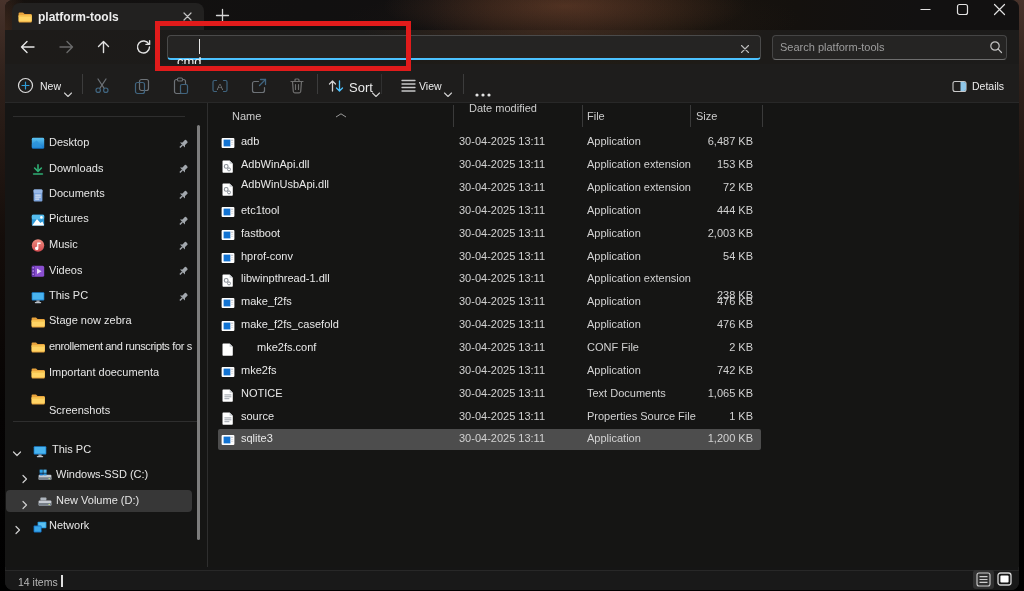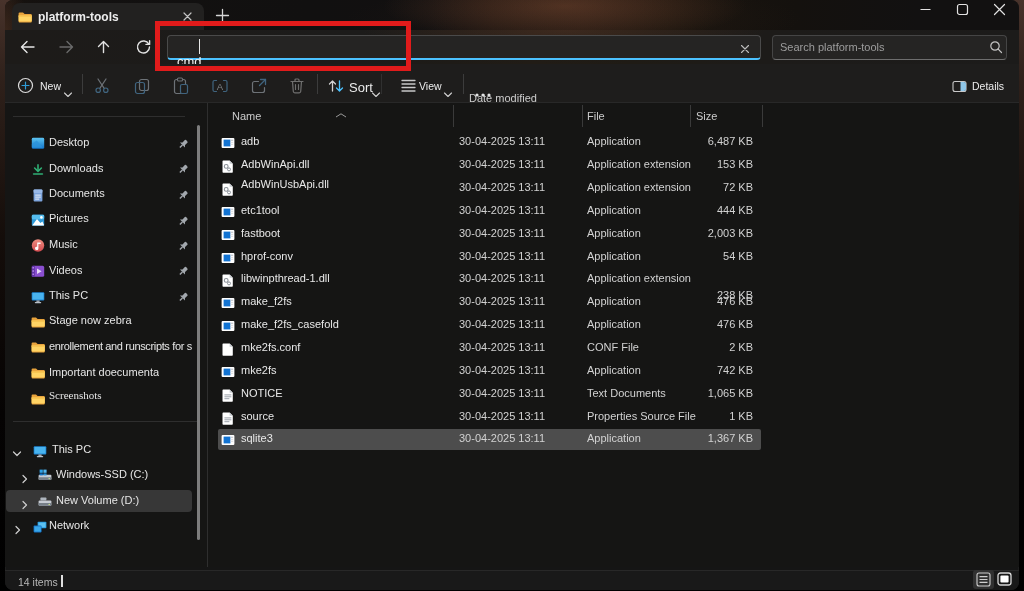--- a/index.html
+++ b/index.html
@@ -250,21 +250,21 @@
         <path d="M0.6 2.4 a1 1 0 0 1 1-1 h3.4 l1.6 1.6 h6.2 a1 1 0 0 1 1 1 v6.6 a1 1 0 0 1 -1 1 h-11.2 a1 1 0 0 1 -1 -1 z" fill="#e8a33c"></path>
         <path d="M0.6 4.4 h13.2 v5.2 a1 1 0 0 1 -1 1 h-11.2 a1 1 0 0 1 -1 -1 z" fill="#ffd465"></path>
         <path d="M0.6 4.4 h13.2 v1.4 h-13.2 z" fill="#f6c24e"></path>
       </svg></div>
 <div class="abs t12" style="left:44px;top:366px;color:#e6e6e6;white-space:nowrap;max-width:143px;overflow:hidden;">Important doecumenta</div>
 <div class="abs" style="left:26px;top:392px;"><svg width="14" height="13" viewBox="0 0 14 13" style="">
         <path d="M0.6 2.4 a1 1 0 0 1 1-1 h3.4 l1.6 1.6 h6.2 a1 1 0 0 1 1 1 v6.6 a1 1 0 0 1 -1 1 h-11.2 a1 1 0 0 1 -1 -1 z" fill="#e8a33c"></path>
         <path d="M0.6 4.4 h13.2 v5.2 a1 1 0 0 1 -1 1 h-11.2 a1 1 0 0 1 -1 -1 z" fill="#ffd465"></path>
         <path d="M0.6 4.4 h13.2 v1.4 h-13.2 z" fill="#f6c24e"></path>
       </svg></div>
-<div class="abs t12" style="left:44px;top:389px;color:#e6e6e6;white-space:nowrap;max-width:143px;overflow:hidden;font-family:Liberation Serif, serif;">Screenshots</div>
+<div class="abs t12" style="left:44px;top:404px;color:#e6e6e6;white-space:nowrap;max-width:143px;overflow:hidden;">Screenshots</div>
 <div class="abs" style="left:1px;top:490px;width:186px;height:22px;background:#373737;border-radius:4px;"></div>
 <div class="abs" style="left:7px;top:445px;"><svg width="10" height="10" viewBox="0 0 10 10" style="">
         <path d="M1.5 3 L5 6.5 L8.5 3" stroke="#cfcfcf" stroke-width="1.2" fill="none" stroke-linecap="round" stroke-linejoin="round"></path>
       </svg></div>
 <div class="abs" style="left:28px;top:444px;"><svg width="14" height="13" viewBox="0 0 14 13" style="">
         <rect x="0.7" y="1.2" width="12.6" height="8.2" rx="1" fill="#1e88d8"></rect>
         <rect x="1.5" y="2" width="11" height="6.6" rx="0.5" fill="#49b3ee"></rect>
         <rect x="5.4" y="9.4" width="3.2" height="1.6" fill="#9aa2ac"></rect>
         <rect x="3.8" y="11" width="6.4" height="1.2" rx="0.6" fill="#b9c0c8"></rect>
       </svg></div>
@@ -299,21 +299,21 @@
         <rect x="4.6" y="0.8" width="8.8" height="6.4" rx="0.8" fill="#2196dc"></rect>
         <rect x="5.4" y="1.6" width="7.2" height="4.8" fill="#5cc0f0"></rect>
         <rect x="0.6" y="4.6" width="8" height="6.8" rx="0.8" fill="#1273c8"></rect>
         <rect x="1.4" y="5.4" width="6.4" height="5.2" fill="#3aa6e8"></rect>
       </svg></div>
 <div class="abs t12" style="left:44px;top:519px;color:#e6e6e6;white-space:nowrap;">Network</div>
 <div class="abs t12" style="left:227px;top:110px;color:#cccccc;">Name</div>
 <div class="abs" style="left:330px;top:104px;"><svg width="12" height="5">
         <path d="M1 4 L6 0.8 L11 4" stroke="#9a9a9a" stroke-width="1" fill="none"></path>
       </svg></div>
-<div class="abs t12" style="left:454px;top:92px;color:#cccccc;padding-left:10px;">Date modified</div>
+<div class="abs t12" style="left:454px;top:102px;color:#cccccc;padding-left:10px;">Date modified</div>
 <div class="abs t12" style="left:582px;top:110px;color:#cccccc;">File</div>
 <div class="abs t12" style="left:691px;top:110px;color:#cccccc;">Size</div>
 <div class="abs" style="left:448px;top:105px;width:1px;height:22px;background:#3a3a3a;"></div>
 <div class="abs" style="left:577px;top:105px;width:1px;height:22px;background:#3a3a3a;"></div>
 <div class="abs" style="left:685px;top:105px;width:1px;height:22px;background:#3a3a3a;"></div>
 <div class="abs" style="left:757px;top:105px;width:1px;height:22px;background:#3a3a3a;"></div>
 <div class="abs" style="left:216px;top:136px;"><svg width="14" height="13" viewBox="0 0 14 13" style="">
         <rect x="0.6" y="1" width="12.8" height="10" rx="1" fill="#ffffff"></rect>
         <rect x="2.6" y="2.6" width="6.8" height="6.8" fill="#1273d2"></rect>
         <rect x="9.6" y="2.6" width="2.6" height="1.4" fill="#c9cdd2"></rect>
@@ -406,21 +406,21 @@
         <rect x="9.6" y="6.8" width="2.6" height="1.2" fill="#dfe2e6"></rect>
       </svg></div>
 <div class="abs t12" style="left:236px;top:318px;color:#e8e8e8;white-space:nowrap;">make_f2fs_casefold</div>
 <div class="abs t12" style="left:454px;top:318px;color:#d2d2d2;">30-04-2025 13:11</div>
 <div class="abs t12" style="left:582px;top:318px;color:#d2d2d2;white-space:nowrap;">Application</div>
 <div class="abs t12" style="left:598px;top:318px;width:150px;text-align:right;color:#d2d2d2;">476 KB</div>
 <div class="abs" style="left:216px;top:342px;"><svg width="14" height="13" viewBox="0 0 14 13" style="">
         <path d="M2.2 0.5 h6.4 l3.2 3.2 v8.3 a0.7 0.7 0 0 1 -0.7 0.7 h-8.9 a0.7 0.7 0 0 1 -0.7 -0.7 v-10.8 a0.7 0.7 0 0 1 0.7 -0.7 z" fill="#ffffff"></path>
         <path d="M8.6 0.5 l3.2 3.2 h-3.2 z" fill="#c8ccd1"></path>
       </svg></div>
-<div class="abs t12" style="left:236px;top:341px;color:#e8e8e8;white-space:nowrap;">mke2fs.conf</div>
+<div class="abs t12" style="left:252px;top:341px;color:#e8e8e8;white-space:nowrap;">mke2fs.conf</div>
 <div class="abs t12" style="left:454px;top:341px;color:#d2d2d2;">30-04-2025 13:11</div>
 <div class="abs t12" style="left:582px;top:341px;color:#d2d2d2;white-space:nowrap;">CONF File</div>
 <div class="abs t12" style="left:598px;top:341px;width:150px;text-align:right;color:#d2d2d2;">2 KB</div>
 <div class="abs" style="left:216px;top:365px;"><svg width="14" height="13" viewBox="0 0 14 13" style="">
         <rect x="0.6" y="1" width="12.8" height="10" rx="1" fill="#ffffff"></rect>
         <rect x="2.6" y="2.6" width="6.8" height="6.8" fill="#1273d2"></rect>
         <rect x="9.6" y="2.6" width="2.6" height="1.4" fill="#c9cdd2"></rect>
         <rect x="9.6" y="4.8" width="2.6" height="1.2" fill="#dfe2e6"></rect>
         <rect x="9.6" y="6.8" width="2.6" height="1.2" fill="#dfe2e6"></rect>
       </svg></div>
@@ -454,21 +454,21 @@
 <div class="abs" style="left:216px;top:433px;"><svg width="14" height="13" viewBox="0 0 14 13" style="">
         <rect x="0.6" y="1" width="12.8" height="10" rx="1" fill="#ffffff"></rect>
         <rect x="2.6" y="2.6" width="6.8" height="6.8" fill="#1273d2"></rect>
         <rect x="9.6" y="2.6" width="2.6" height="1.4" fill="#c9cdd2"></rect>
         <rect x="9.6" y="4.8" width="2.6" height="1.2" fill="#dfe2e6"></rect>
         <rect x="9.6" y="6.8" width="2.6" height="1.2" fill="#dfe2e6"></rect>
       </svg></div>
 <div class="abs t12" style="left:236px;top:432px;color:#e8e8e8;white-space:nowrap;">sqlite3</div>
 <div class="abs t12" style="left:454px;top:432px;color:#d2d2d2;">30-04-2025 13:11</div>
 <div class="abs t12" style="left:582px;top:432px;color:#d2d2d2;white-space:nowrap;">Application</div>
-<div class="abs t12" style="left:598px;top:432px;width:150px;text-align:right;color:#d2d2d2;">1,367 KB</div>
+<div class="abs t12" style="left:598px;top:432px;width:150px;text-align:right;color:#d2d2d2;">1,200 KB</div>
 <div class="abs" style="left:0;top:570px;width:1014px;height:20px;background:#191919;border-top:1px solid #282828;"></div>
 <div class="abs t12" style="left:13px;top:576px;color:#b8b8b8;font-size:10.5px;">14 items</div>
 <div class="abs" style="left:56px;top:575px;width:2px;height:12px;background:#e0e0e0;"></div>
 <div class="abs" style="left:968px;top:570px;width:21px;height:19px;background:#313131;border-radius:3px;"></div>
 <div class="abs" style="left:971px;top:572px;"><svg width="15" height="15">
         <rect x="1" y="1" width="13" height="13" rx="2" stroke="#cfcfcf" stroke-width="1.1" fill="none"></rect>
         <path d="M3.5 4.6 H11.5 M3.5 7.5 H11.5 M3.5 10.4 H11.5" stroke="#cfcfcf" stroke-width="1.1"></path>
       </svg></div>
 <div class="abs" style="left:992px;top:572px;"><svg width="15" height="14">
         <rect x="1" y="1" width="13" height="12" rx="2.5" stroke="#d8d8d8" stroke-width="1.3" fill="none"></rect>

